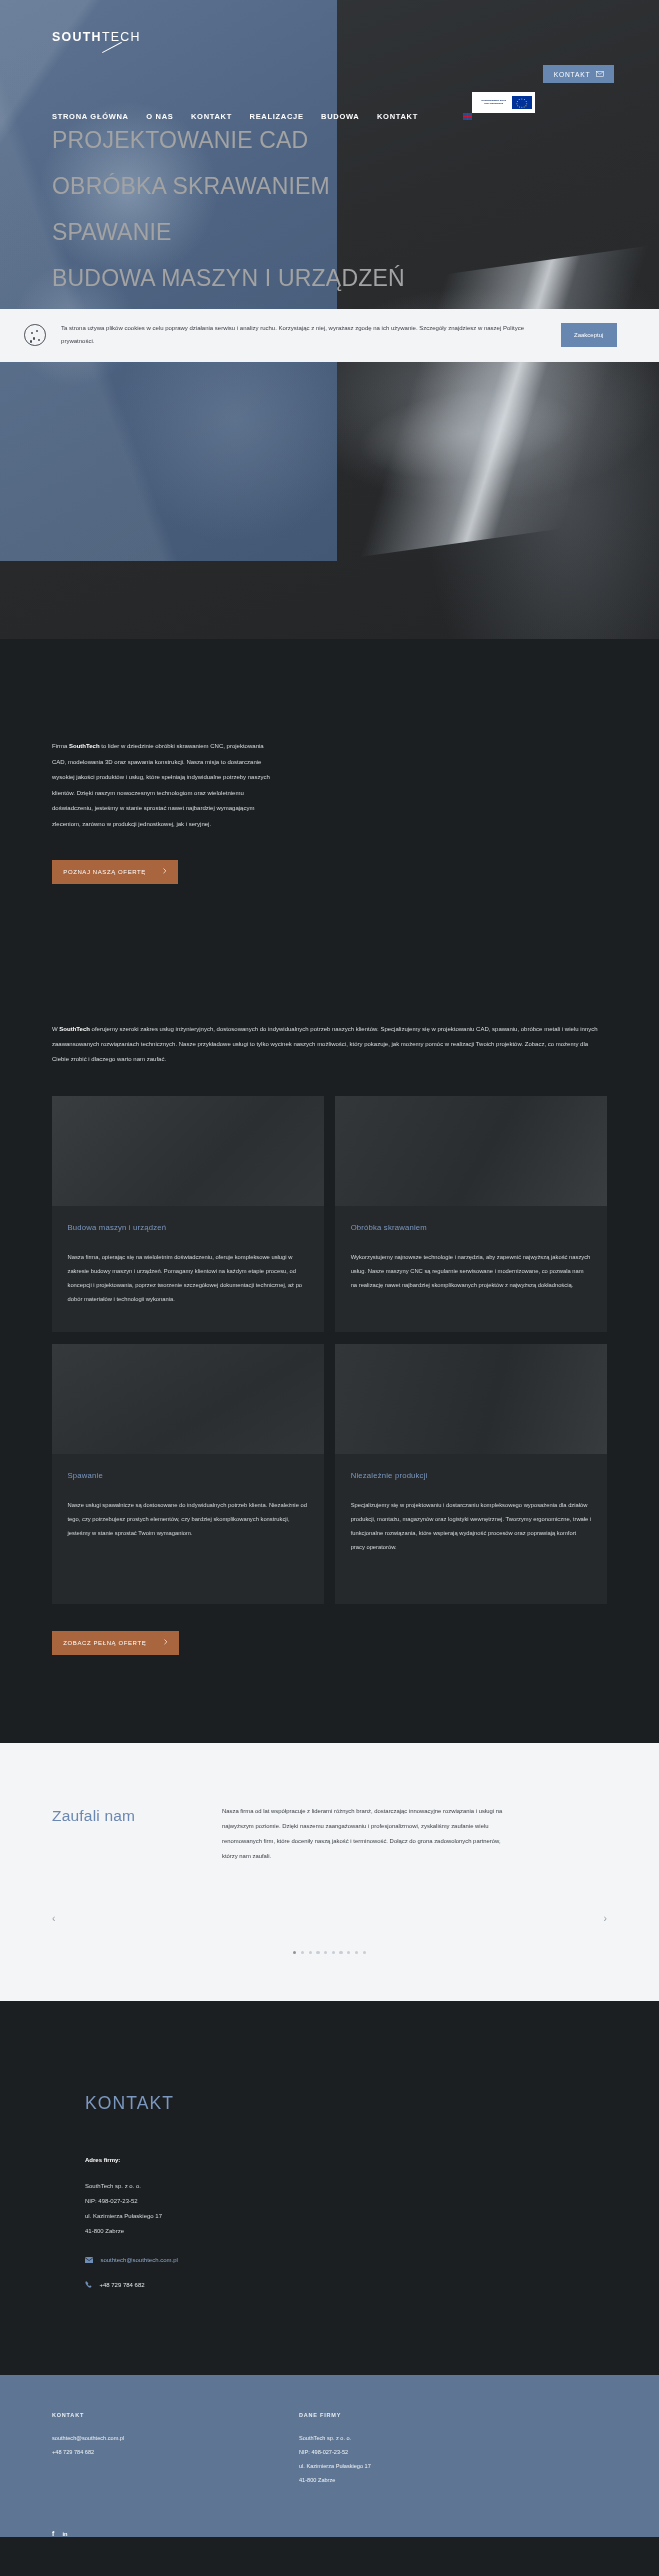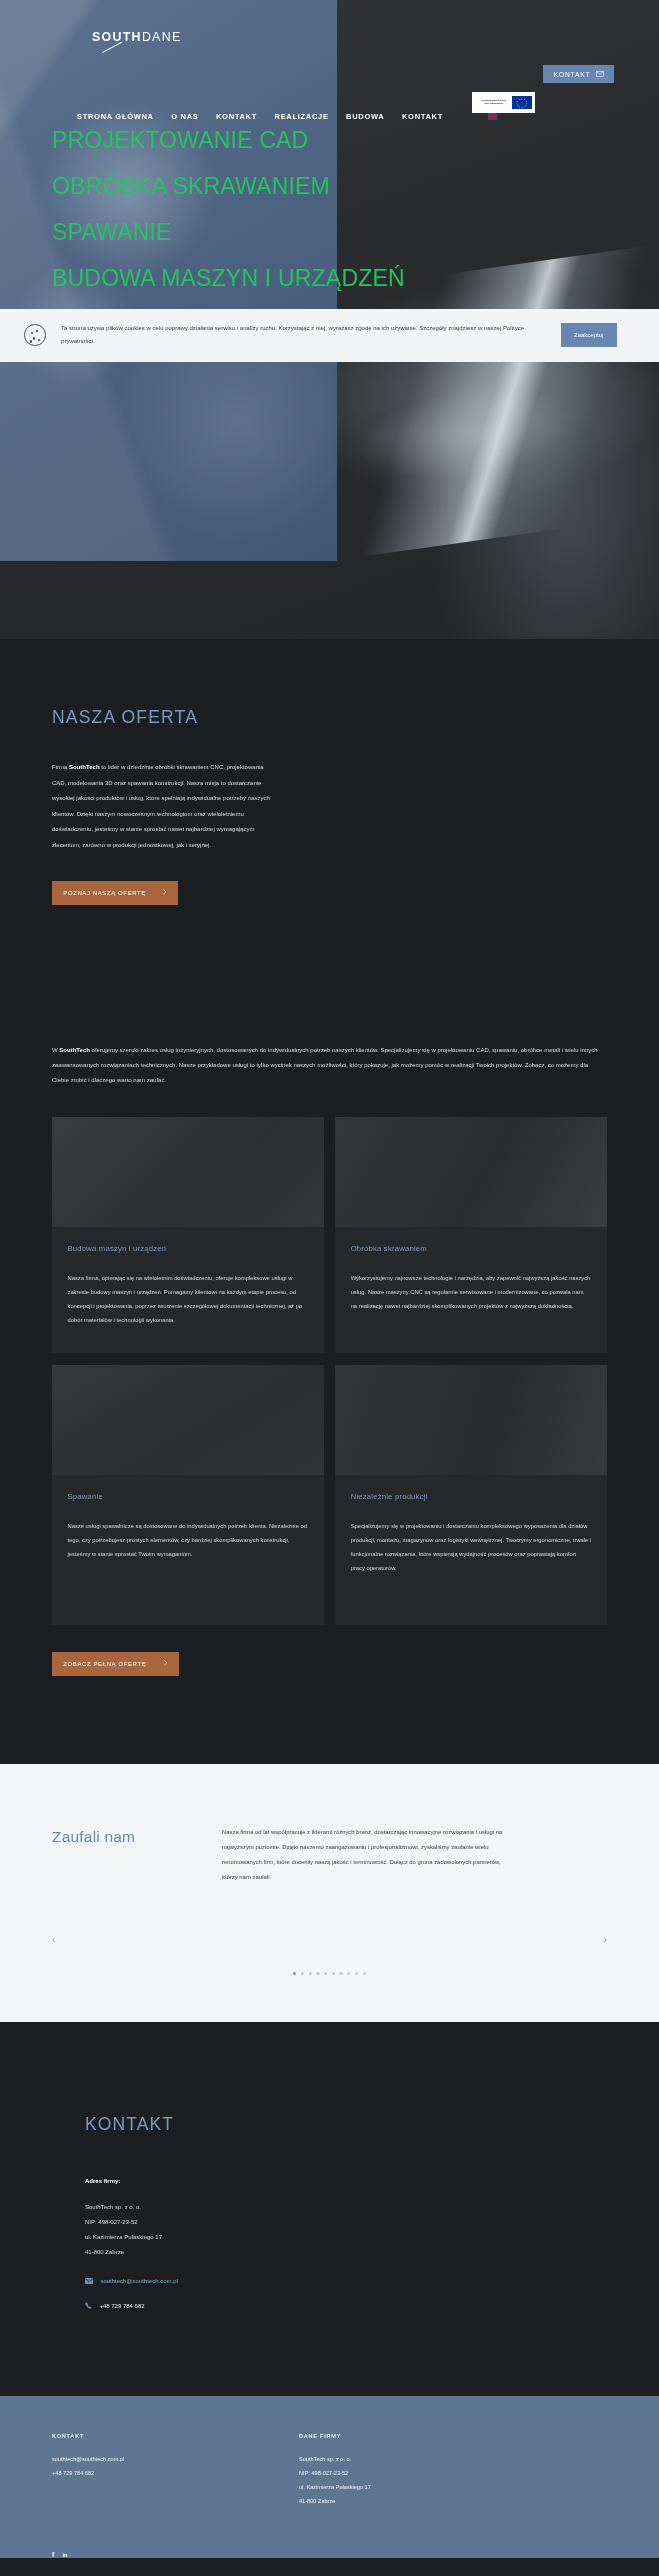--- a/index.html
+++ b/index.html
@@ -54,36 +54,36 @@
 
   .topbar {
     position:absolute; left:0; top:0; right:0;
     height:103px; z-index:6;
   }
   .logo {
     position:absolute; left:52px; top:30px;
     color:#fff; letter-spacing:1.3px; font-size:12.4px;
     white-space:nowrap;
   }
-  .logo .b { font-weight:700;margin-left:40px; }
+  .logo .b { font-weight:700; }
   .logo .t { font-weight:300; }
   .logo-slash{
     position:absolute; left:101px; top:47px;
     width:21.6px; height:1px; background:#fff;
     transform:rotate(-28deg);
   }
   .kontakt-btn {
     position:absolute; right:45px; top:65px;
     background:#6787b0; color:#fff;
     padding:5.7px 10.3px; font-size:6.7px; letter-spacing:0.8px;
     display:flex; align-items:center; gap:5.7px; border:none; cursor:pointer;
   }
   .nav {
     position:absolute; left:52px; top:112px;
-    display:flex; gap:17.5px; align-items:center; z-index:6;margin-left:25px;
+    display:flex; gap:17.5px; align-items:center; z-index:6;
   }
   .nav a {
     color:#fff; font-size:7.5px; letter-spacing:0.7px;
     text-decoration:none; font-weight:600; white-space:nowrap;
   }
   .flag {
     width:9.8px; height:6.7px; margin-left:27px;
     background:
       linear-gradient(to bottom, transparent 44%, #fff 44% 56%, transparent 56%),
       linear-gradient(to right, transparent 42%, #fff 42% 58%, transparent 58%),
@@ -108,21 +108,21 @@
   }
   .eu-flag {
     width:19.6px; height:13.4px; background:#003399; position:relative; flex:0 0 19.6px;
   }
 
   .hero-head {
     position:absolute; left:52px; top:129px; z-index:5;
     display:flex; flex-direction:column; gap:23px;
   }
   .hero-head h1 {
-    font-size:23px; font-weight:400; color:#22c55e;
+    font-size:23px; font-weight:400; color:#a3a3a3;
     letter-spacing:0.2px; line-height:1; white-space:nowrap;
   }
 
   
   .cookie {
     position:absolute; left:0; right:0; top:309px; z-index:8;
     background:#f3f4f6; color:#3b4048;
     padding:13.4px 24px;
     display:flex; align-items:center; gap:15.5px;
   }
@@ -256,21 +256,21 @@
 
 <div class="page">
 
   <section class="hero">
     <div class="hero-img-right"></div>
     <div class="hero-blade"></div>
     <div class="hero-blue"></div>
 
     <div class="topbar">
       <div class="logo">
-        <span class="b">SOUTH</span><span class="t">DANE</span>
+        <span class="b">SOUTH</span><span class="t">TECH</span>
       </div>
       <div class="logo-slash"></div>
 
       <button class="kontakt-btn">
         <span>KONTAKT</span>
         <span>
           <svg width="7.7" height="5.7" viewBox="0 0 16 12" fill="none" stroke="#fff" stroke-width="1.2">
             <rect x="0.7" y="0.7" width="14.6" height="10.6"></rect>
             <path d="M0.7 1.2 L8 7 L15.3 1.2"></path>
           </svg>
@@ -327,21 +327,20 @@
         <i style="left:8.2px;top:12px"></i>
           <i style="left:13.4px;top:13.4px"></i>
         <i style="left:4.6px;top:15px"></i>
       </div>
       <div class="cookie-text">Ta strona używa plików cookies w celu poprawy działania serwisu i analizy ruchu. Korzystając z niej, wyrażasz zgodę na ich używanie. Szczegóły znajdziesz w naszej Polityce prywatności.</div>
       <button class="cookie-btn">Zaakceptuj</button>
     </div>
   </section>
 
   <section class="sec offer">
-    <h2 class="sec-title">NASZA OFERTA</h2>
     <p><span>Firma </span><b>SouthTech</b><span> to lider w dziedzinie obróbki skrawaniem CNC, projektowania CAD, modelowania 3D oraz spawania konstrukcji. Nasza misja to dostarczanie wysokiej jakości produktów i usług, które spełniają indywidualne potrzeby naszych klientów. Dzięki naszym nowoczesnym technologiom oraz wieloletniemu doświadczeniu, jesteśmy w stanie sprostać nawet najbardziej wymagającym zleceniom, zarówno w produkcji jednostkowej, jak i seryjnej.</span></p>
     <button class="btn-orange">
       <span>POZNAJ NASZĄ OFERTĘ</span>
       <span>
         <svg width="3.6" height="5.7" viewBox="0 0 7 11" fill="none" stroke="#fff" stroke-width="1.4">
             <path d="M1 1 L5.6 5.5 L1 10"></path>
           </svg>
       </span>
     </button>
   </section>

